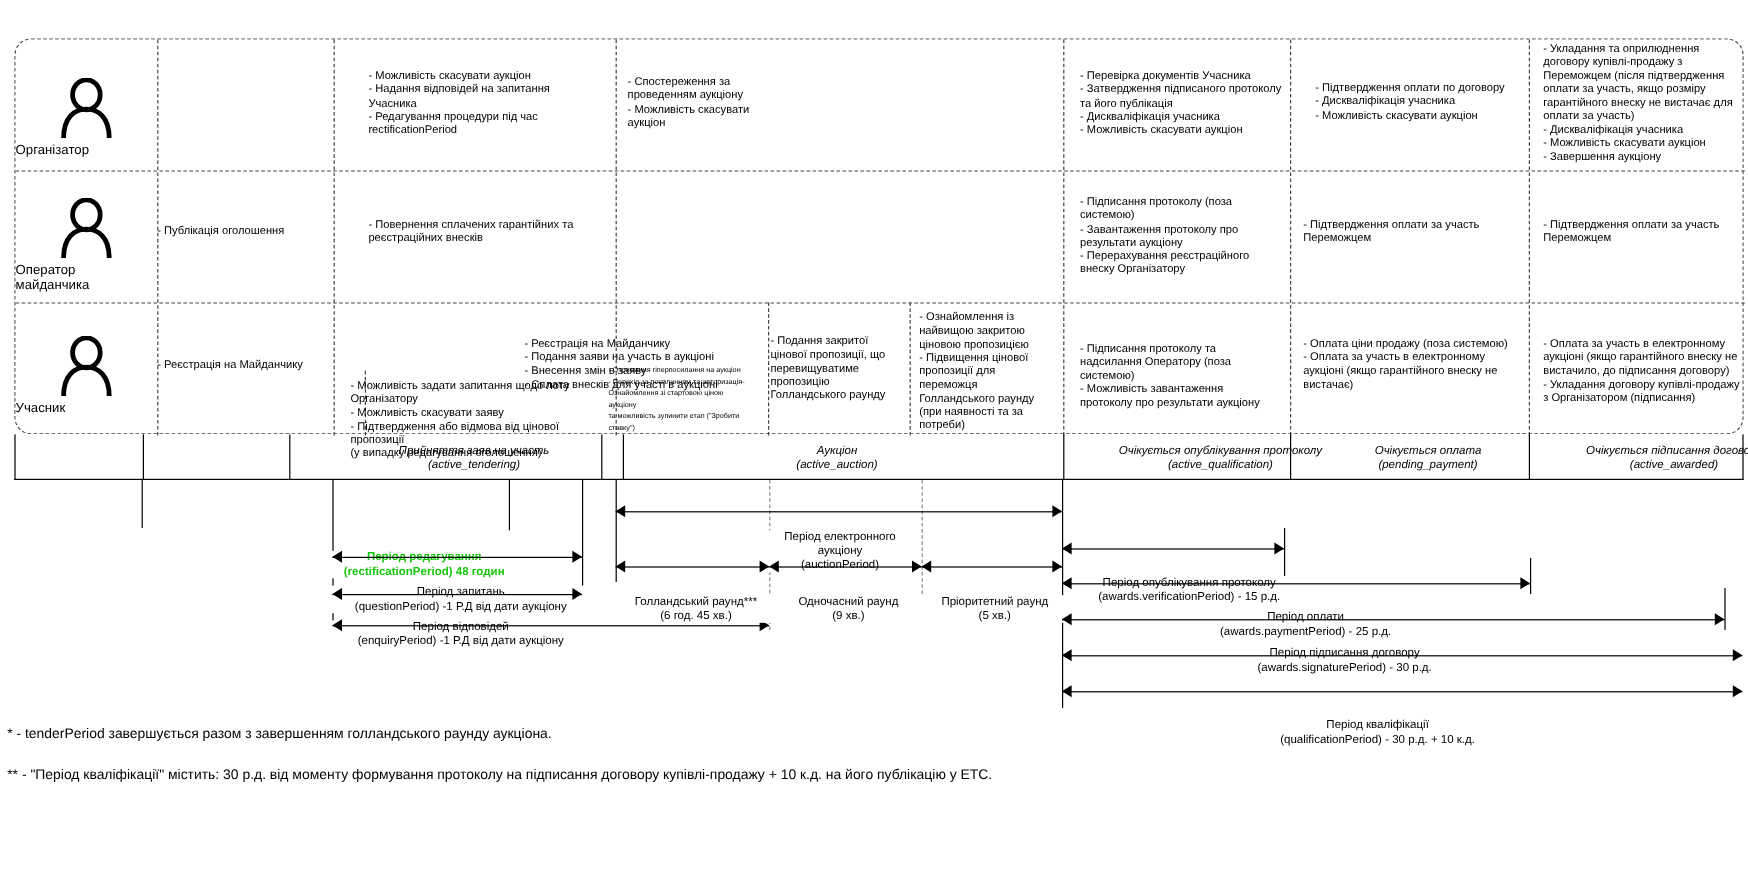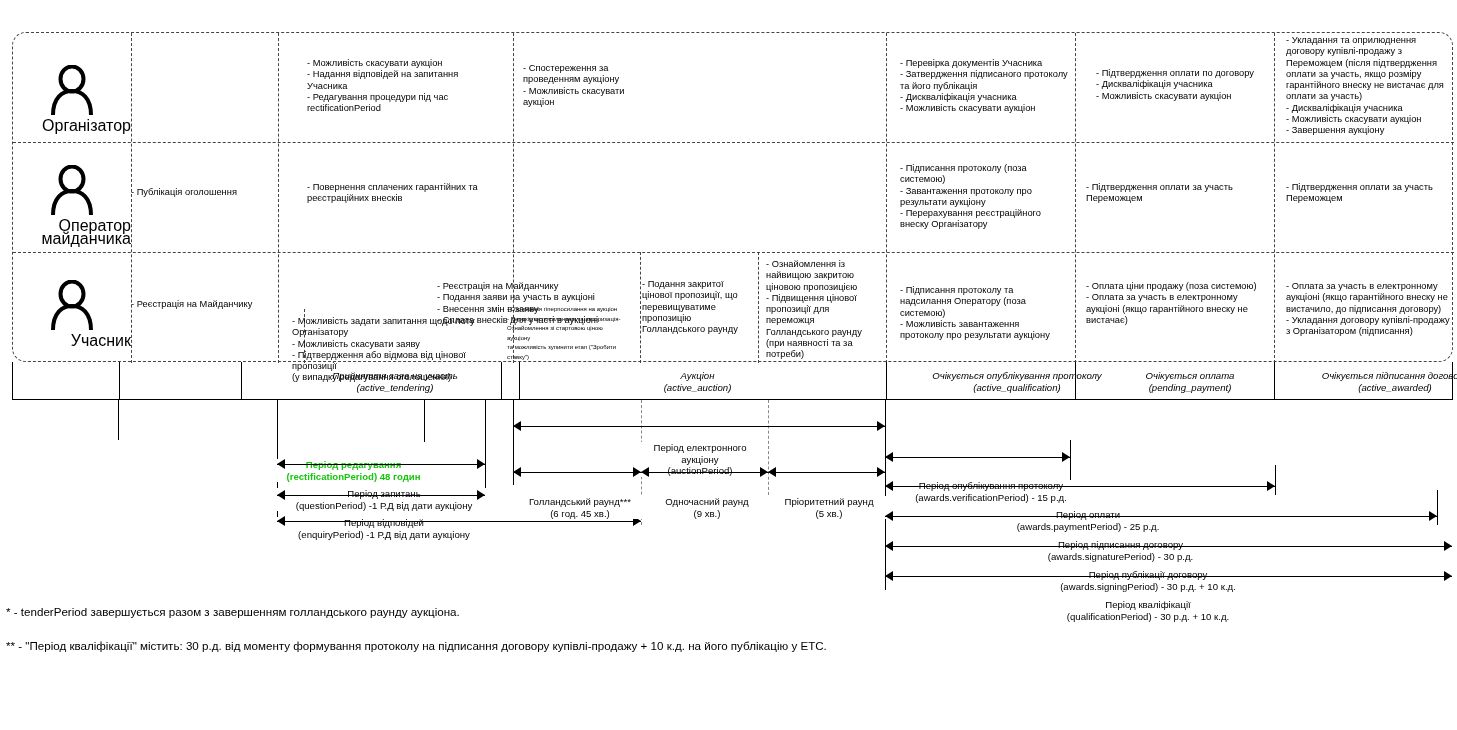--- a/index.html
+++ b/index.html
@@ -21,22 +21,22 @@
   
   .lanes{
     position:absolute;left:12px;top:32px;width:1441px;height:330px;
     border:1px dashed #444;border-radius:14px;
     box-sizing:border-box;
   }
   .lane-sep{position:absolute;left:0;width:1441px;border-top:1px dashed #444;}
   .vsep{position:absolute;border-left:1px dashed #444;}
 
   .actor{
-    position:absolute;width:118px;text-align:right;
-    font-size:16px;line-height:13px;
+    position:absolute;width:118px;text-align:left;
+    font-size:11px;line-height:13px;
   }
   .actor svg{display:block;margin:0 auto 4px auto;}
 
   .cell{
     position:absolute;
     font-size:9.3px;line-height:11.3px;
     white-space:pre-line;
     color:#000;
   }
   .cell.tiny{font-size:6.0px;line-height:9.6px;}
@@ -335,22 +335,20 @@
     <div class="head r"></div>
   </div>
   <div class="alabel" style="left:1010px;top:500px;width:215px">Період підписання договору
 (awards.signaturePeriod) - 30 р.д.</div>
 
   <div class="arrow" style="left:885px;top:541px;width:567px">
     <div class="line"></div>
     <div class="head l"></div>
     <div class="head r"></div>
   </div>
-  <div class="alabel" style="left:1020px;top:530px;width:250px">Період публікації договору
-(awards.signingPeriod) - 30 р.д. + 10 к.д.</div>
 
   <div class="arrow" style="left:885px;top:571px;width:567px">
     <div class="line"></div>
     <div class="head l"></div>
     <div class="head r"></div>
   </div>
   <div class="alabel" style="left:1020px;top:560px;width:250px">Період кваліфікації
 (qualificationPeriod) - 30 р.д. + 10 к.д.</div>
 
   <div class="note" style="top:605px">* - tenderPeriod завершується разом з завершенням голландського раунду аукціона.</div>

